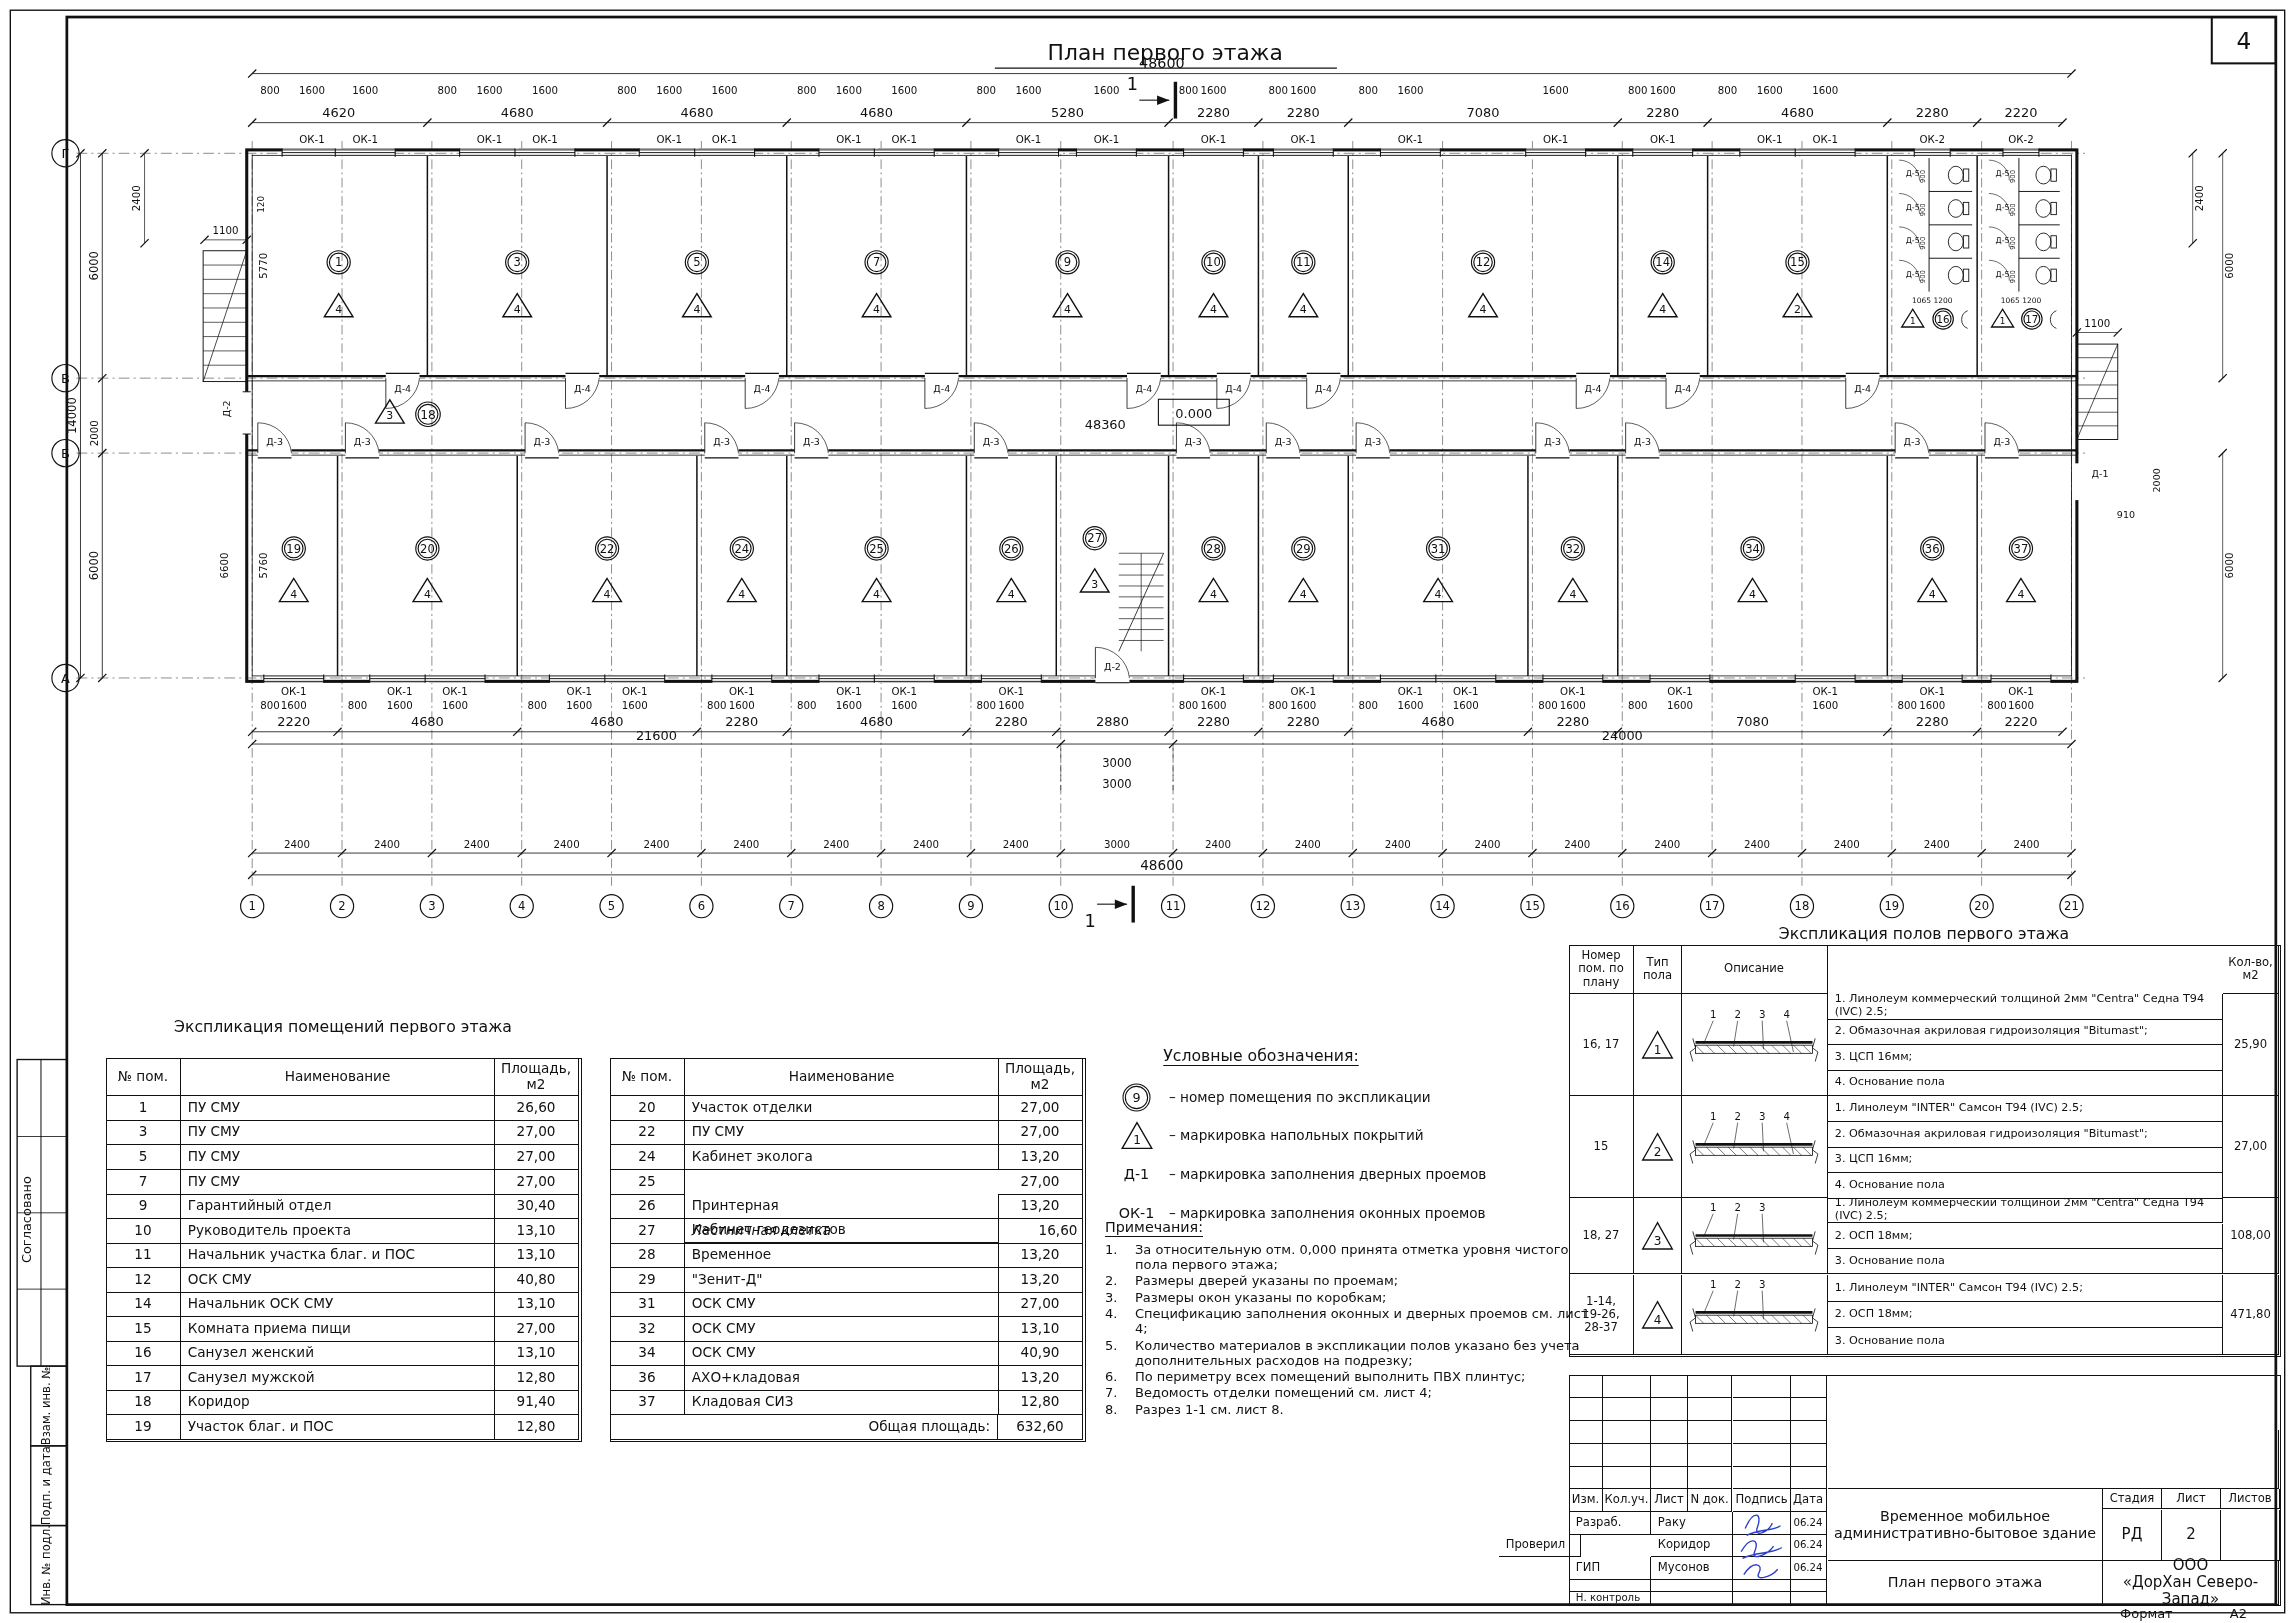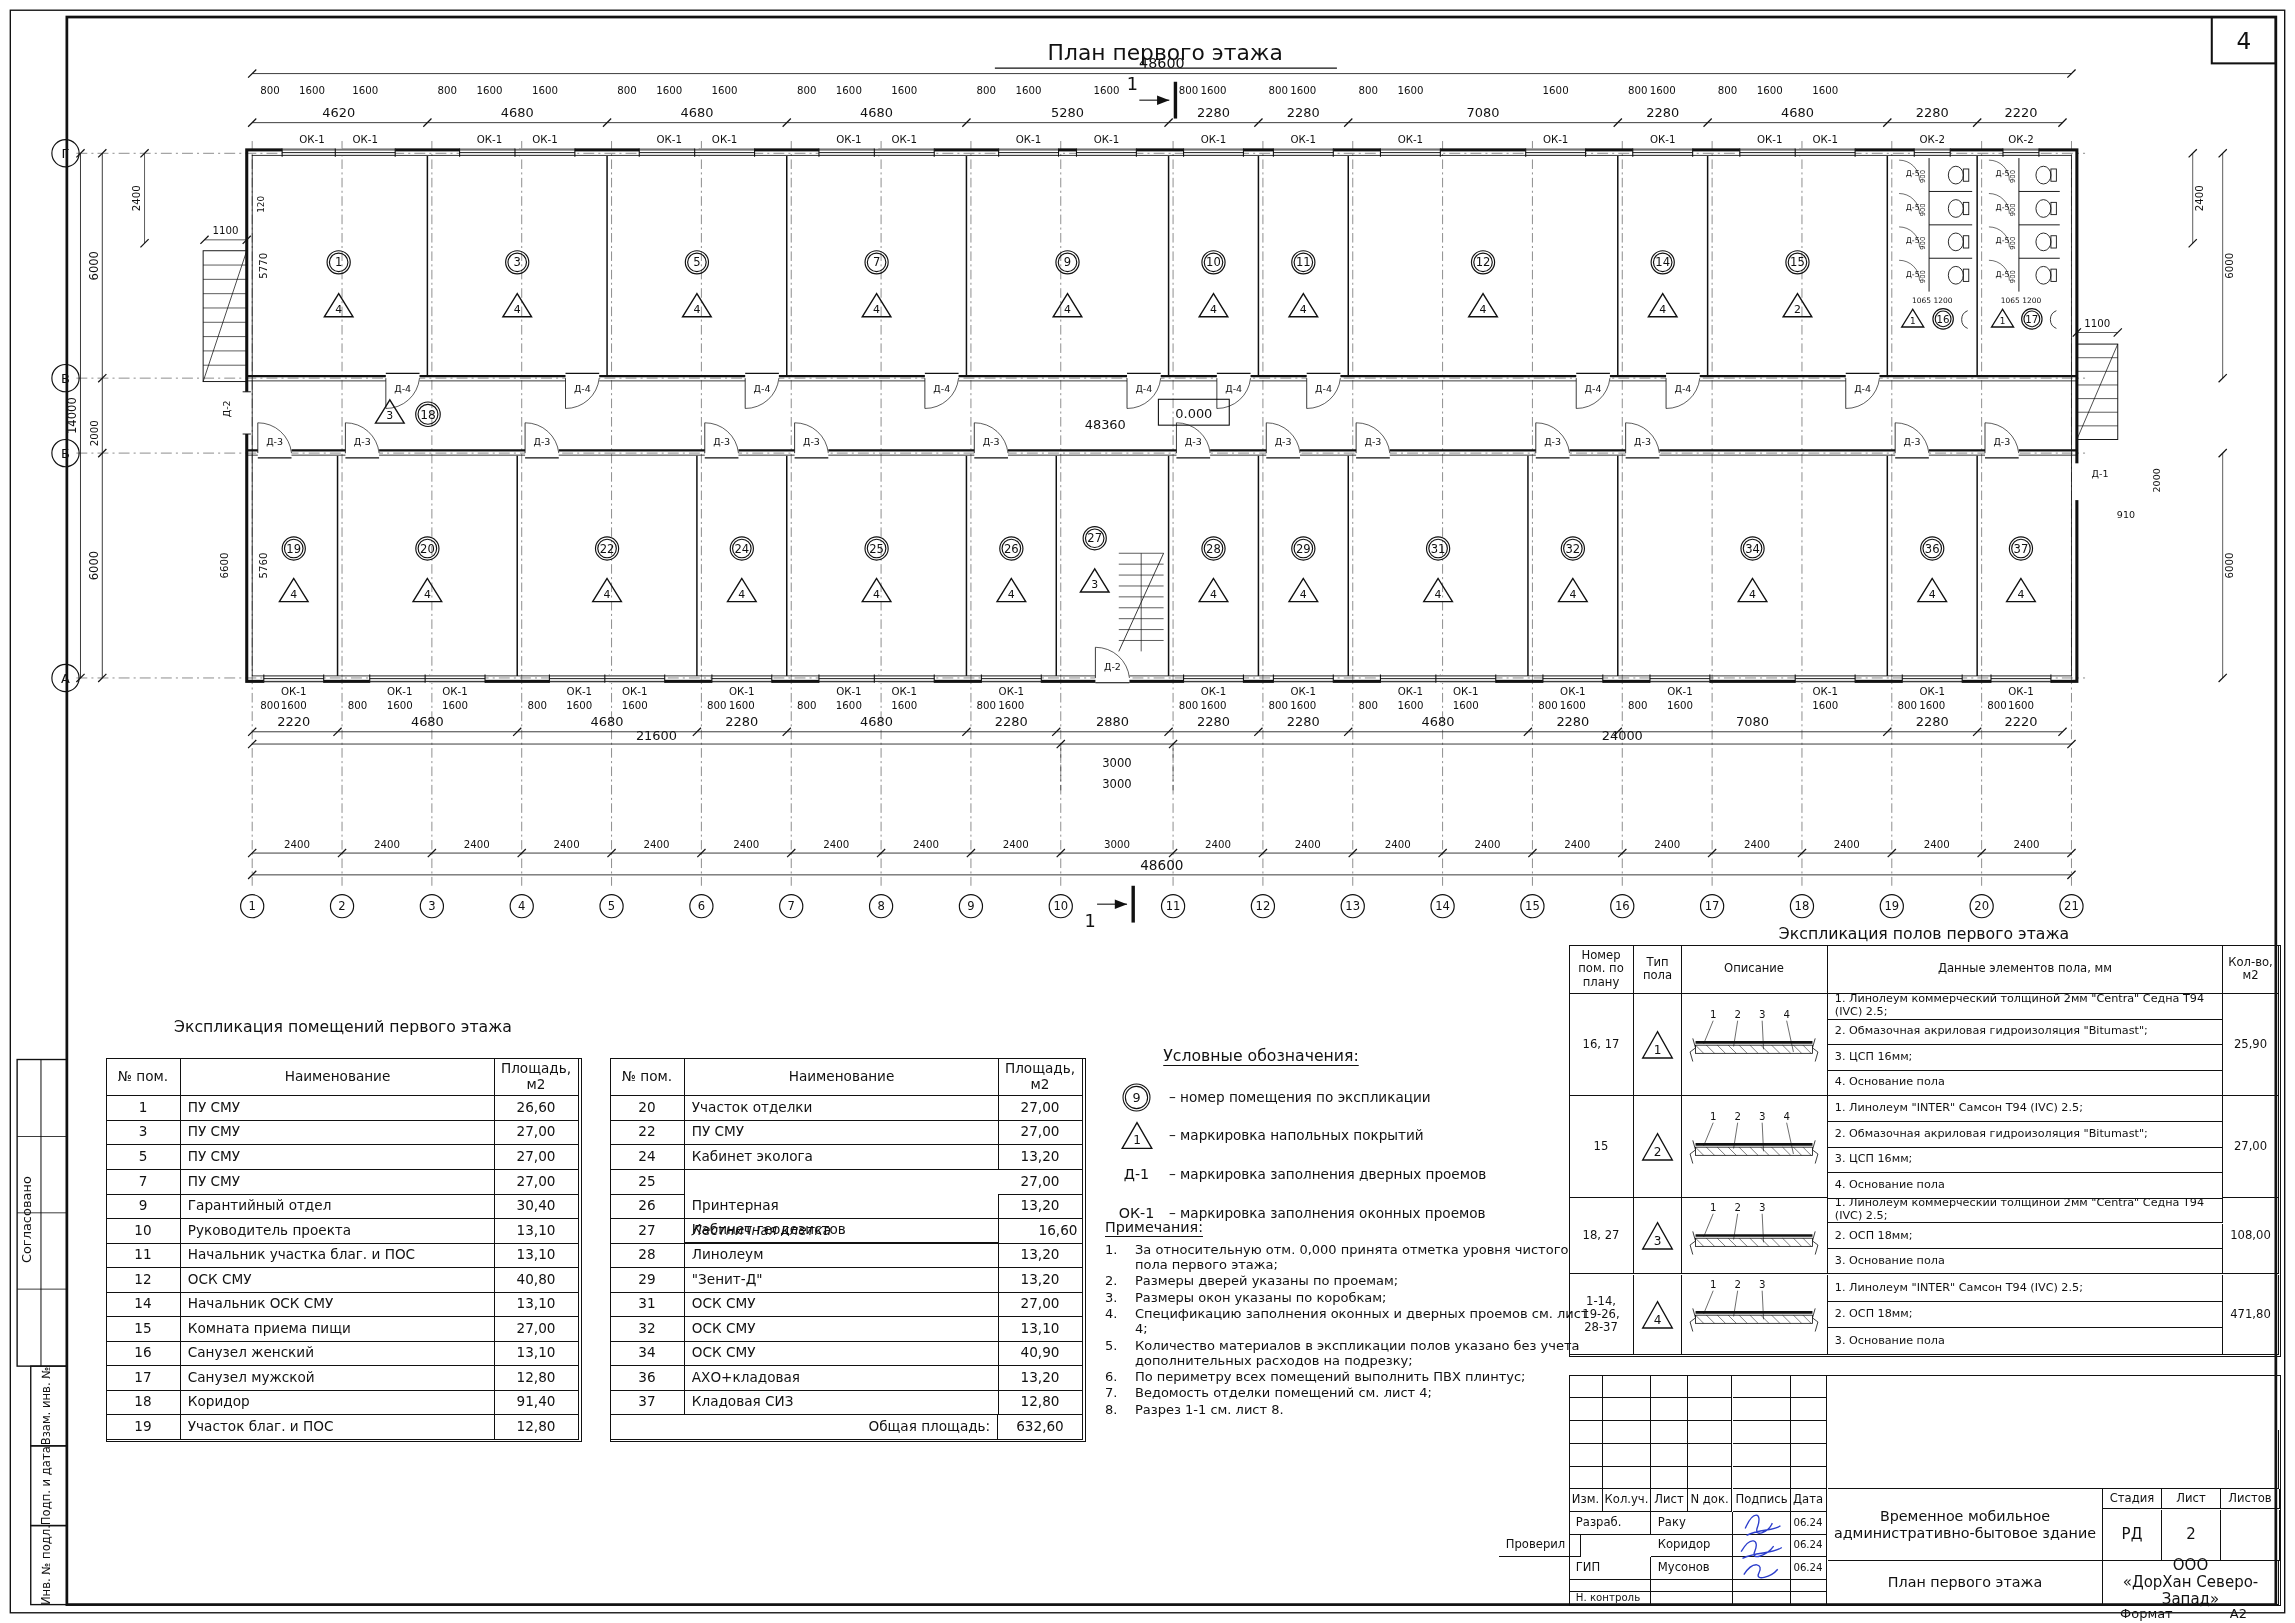--- a/index.html
+++ b/index.html
@@ -1047,21 +1047,21 @@
       <div class="cell" style="left: 610px; top: 1170px; width: 75px; height: 24.5px; font-size: 13.6px;">25</div>
       <div class="cell left" style="left: 685px; top: 1170px; width: 314px; height: 24.5px; font-size: 13.6px; margin-top: 48px;">Кабинет геодезистов</div>
       <div class="cell" style="left: 998px; top: 1170px; width: 85px; height: 24.5px; font-size: 13.6px;">27,00</div>
       <div class="cell" style="left: 610px; top: 1194px; width: 75px; height: 24.5px; font-size: 13.6px;">26</div>
       <div class="cell left" style="left: 685px; top: 1194px; width: 314px; height: 24.5px; font-size: 13.6px;">Принтерная</div>
       <div class="cell" style="left: 998px; top: 1194px; width: 85px; height: 24.5px; font-size: 13.6px;">13,20</div>
       <div class="cell" style="left: 610px; top: 1219px; width: 75px; height: 24.5px; font-size: 13.6px;">27</div>
       <div class="cell left" style="left: 685px; top: 1219px; width: 314px; height: 24.5px; font-size: 13.6px; font-style: italic;">Лестничная клетка</div>
       <div class="cell" style="left: 998px; top: 1219px; width: 85px; height: 24.5px; font-size: 13.6px; padding-left: 36px;">16,60</div>
       <div class="cell" style="left: 610px; top: 1243px; width: 75px; height: 24.5px; font-size: 13.6px;">28</div>
-      <div class="cell left" style="left: 685px; top: 1243px; width: 314px; height: 24.5px; font-size: 13.6px;">Линолеум</div>
+      <div class="cell left" style="left: 685px; top: 1243px; width: 314px; height: 24.5px; font-size: 13.6px;">Временное</div>
       <div class="cell" style="left: 998px; top: 1243px; width: 85px; height: 24.5px; font-size: 13.6px;">13,20</div>
       <div class="cell" style="left: 610px; top: 1268px; width: 75px; height: 24.5px; font-size: 13.6px;">29</div>
       <div class="cell left" style="left: 685px; top: 1268px; width: 314px; height: 24.5px; font-size: 13.6px;">"Зенит-Д"</div>
       <div class="cell" style="left: 998px; top: 1268px; width: 85px; height: 24.5px; font-size: 13.6px;">13,20</div>
       <div class="cell" style="left: 610px; top: 1292px; width: 75px; height: 24.5px; font-size: 13.6px;">31</div>
       <div class="cell left" style="left: 685px; top: 1292px; width: 314px; height: 24.5px; font-size: 13.6px;">ОСК СМУ</div>
       <div class="cell" style="left: 998px; top: 1292px; width: 85px; height: 24.5px; font-size: 13.6px;">27,00</div>
       <div class="cell" style="left: 610px; top: 1317px; width: 75px; height: 24.5px; font-size: 13.6px;">32</div>
       <div class="cell left" style="left: 685px; top: 1317px; width: 314px; height: 24.5px; font-size: 13.6px;">ОСК СМУ</div>
       <div class="cell" style="left: 998px; top: 1317px; width: 85px; height: 24.5px; font-size: 13.6px;">13,10</div>
@@ -1144,21 +1144,20 @@
         </div>
       </div>
       <div class="abs ttitle" style="left: 1569px; top: 924px; width: 710px; height: 19px; font-size: 15.7px;">Экспликация полов первого этажа</div>
       <div class="tframe" style="left: 1569px; top: 945px; width: 712px; height: 412px; font-size: 11.6px;"></div>
       <div class="cell" style="left: 1569px; top: 945px; width: 65px; height: 49px; font-size: 11.6px;">Номер
 пом. по
 плану</div>
       <div class="cell" style="left: 1634px; top: 945px; width: 48px; height: 49px; font-size: 11.6px;">Тип
 пола</div>
       <div class="cell" style="left: 1681px; top: 945px; width: 147px; height: 49px; font-size: 11.6px;">Описание</div>
-      <div class="cell" style="left: 1828px; top: 945px; width: 395px; height: 49px; font-size: 11.6px;">Данные элементов пола, мм</div>
       <div class="cell" style="left: 2223px; top: 945px; width: 56px; height: 49px; font-size: 11.6px;">Кол-во,
 м2</div>
       <div class="cell" style="left: 1569px; top: 994px; width: 65px; height: 102px; font-size: 11.6px;">16, 17</div>
       <div class="cell" style="left: 1634px; top: 994px; width: 48px; height: 102px; font-size: 11.6px;"><svg width="35" height="33" viewBox="0 0 52 48" style="font-size:17px">
           <polygon points="26,5 4,44 48,44" fill="none" stroke="#111" stroke-width="2"></polygon>
           <text x="26" y="38" font-size="18" text-anchor="middle">1</text>
         </svg></div>
       <div class="cell" style="left: 1681px; top: 994px; width: 147px; height: 102px; font-size: 11.6px;"><svg width="136" height="75" viewBox="0 0 200 110" style="font-size:17px">
           <text x="40" y="16" font-size="15" text-anchor="middle">1</text>
           <text x="76" y="16" font-size="15" text-anchor="middle">2</text>

